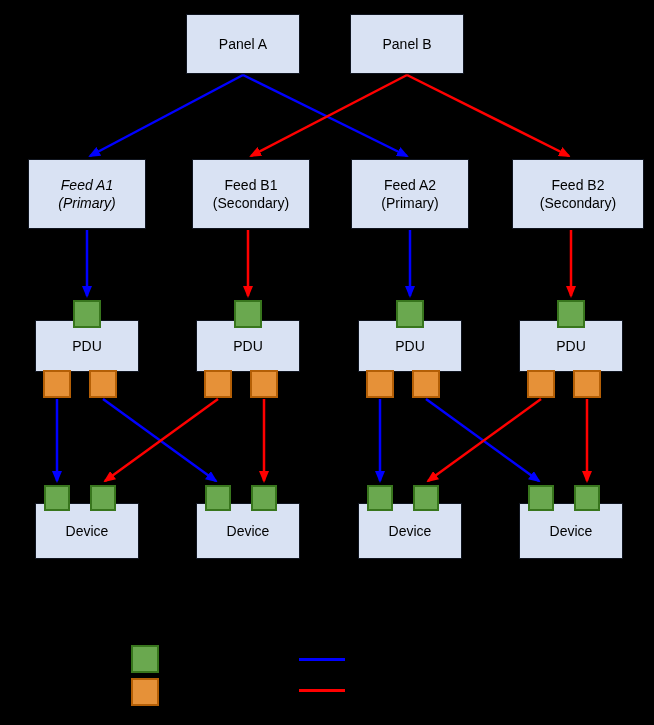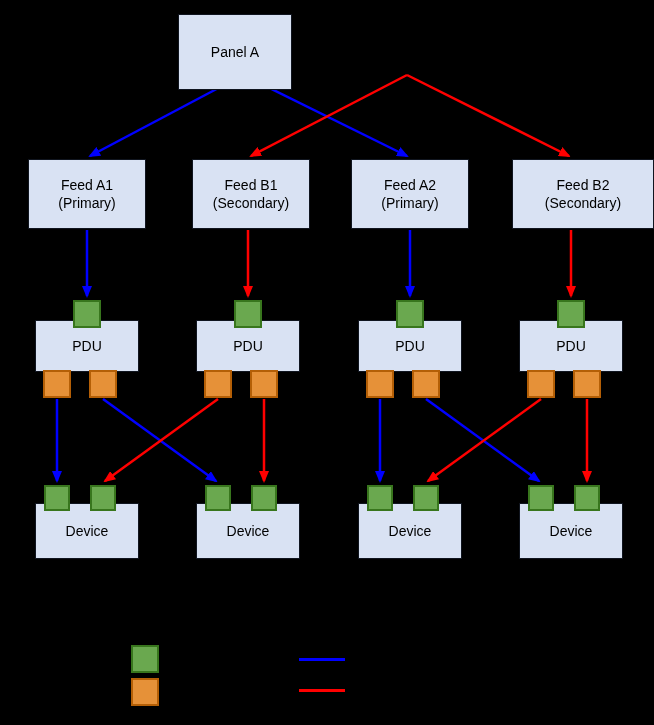--- a/index.html
+++ b/index.html
@@ -68,37 +68,40 @@
     <line class="wire-blue" x1="103" y1="399" x2="216" y2="481" marker-end="url(#mblue)"></line>
     <line class="wire-red" x1="218" y1="399" x2="105" y2="481" marker-end="url(#mred)"></line>
     <line class="wire-red" x1="264" y1="399" x2="264" y2="481" marker-end="url(#mred)"></line>
 
     <line class="wire-blue" x1="380" y1="399" x2="380" y2="481" marker-end="url(#mblue)"></line>
     <line class="wire-blue" x1="426" y1="399" x2="539" y2="481" marker-end="url(#mblue)"></line>
     <line class="wire-red" x1="541" y1="399" x2="428" y2="481" marker-end="url(#mred)"></line>
     <line class="wire-red" x1="587" y1="399" x2="587" y2="481" marker-end="url(#mred)"></line>
   </svg>
 
-  <div class="node" style="left:178px;top:14px;width:114px;height:76px;">
+  <div class="node" style="left:186px;top:14px;width:114px;height:60px;">
     <span>Panel A</span>
   </div>
+  <div class="node" style="left:350px;top:14px;width:114px;height:60px;">
+    <span>Panel B</span>
+  </div>
 
-  <div class="node" style="left:28px;top:159px;width:118px;height:70px;">
+  <div class="node" style="left:28px;top:159px;width:118px;height:70px;font-style:italic;">
     <span>Feed A1</span>
     <span>(Primary)</span>
   </div>
   <div class="node" style="left:192px;top:159px;width:118px;height:70px;">
     <span>Feed B1</span>
     <span>(Secondary)</span>
   </div>
   <div class="node" style="left:351px;top:159px;width:118px;height:70px;">
     <span>Feed A2</span>
     <span>(Primary)</span>
   </div>
-  <div class="node" style="left:512px;top:159px;width:142px;height:70px;">
+  <div class="node" style="left:512px;top:159px;width:132px;height:70px;">
     <span>Feed B2</span>
     <span>(Secondary)</span>
   </div>
 
   <div class="node" style="left:35px;top:320px;width:104px;height:52px;">
     <span>PDU</span>
   </div>
   <div class="node" style="left:196px;top:320px;width:104px;height:52px;">
     <span>PDU</span>
   </div>

